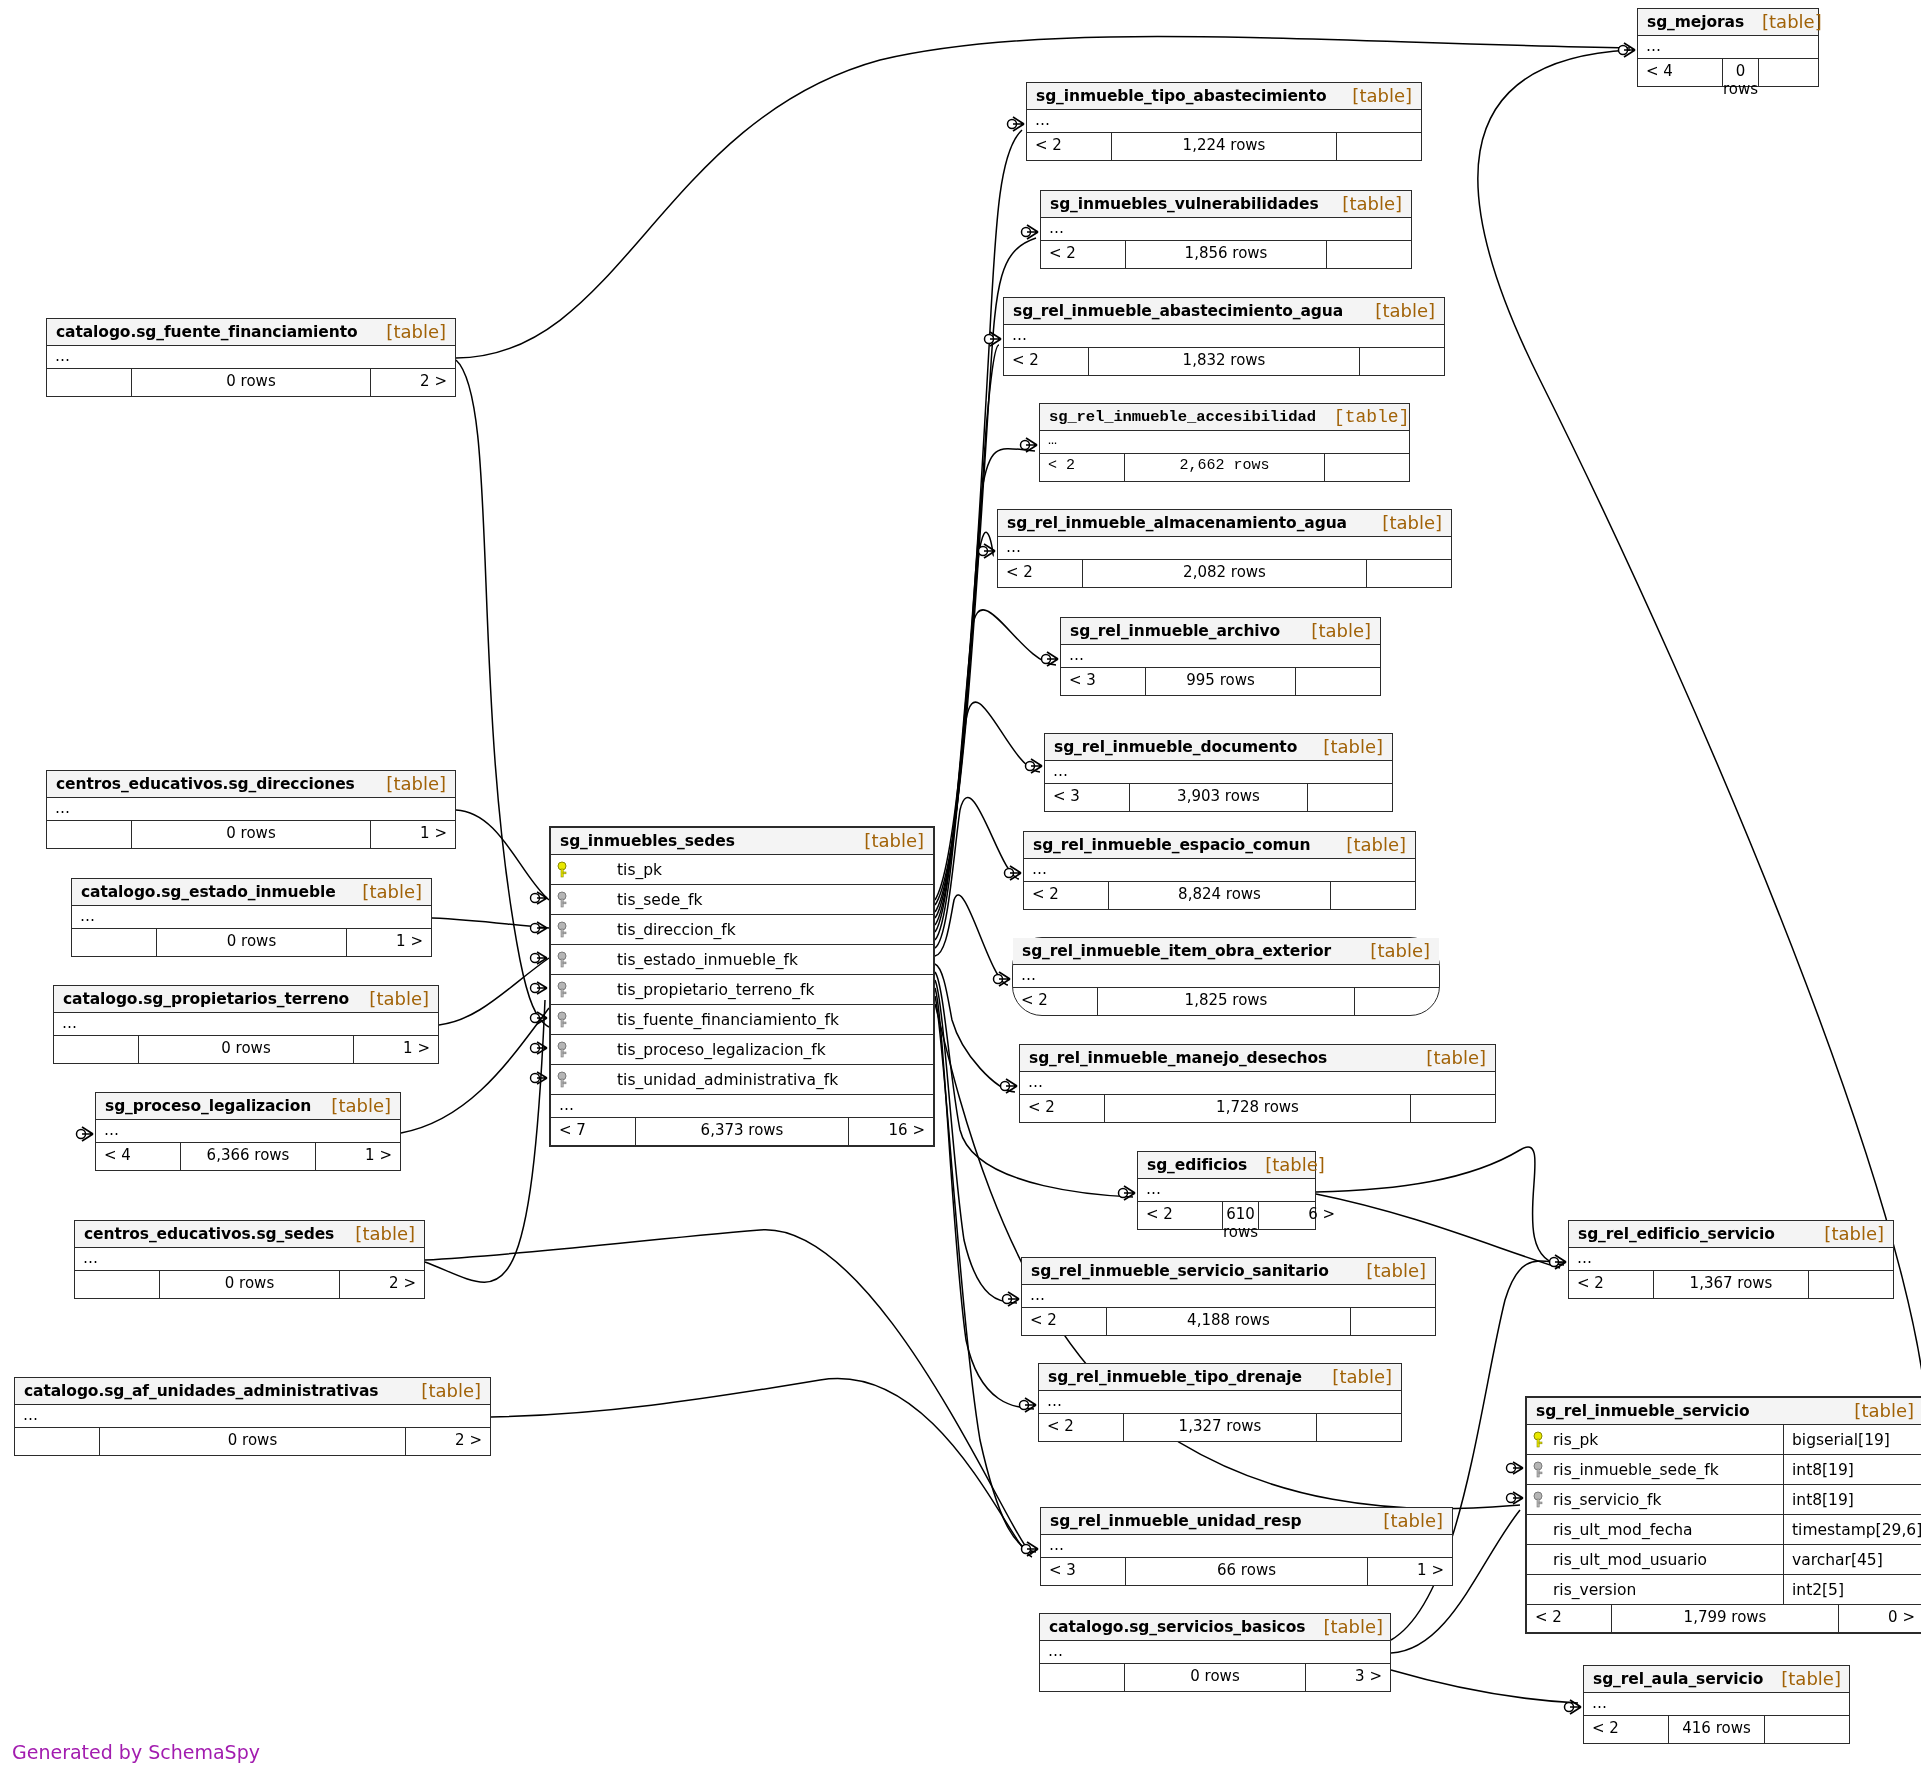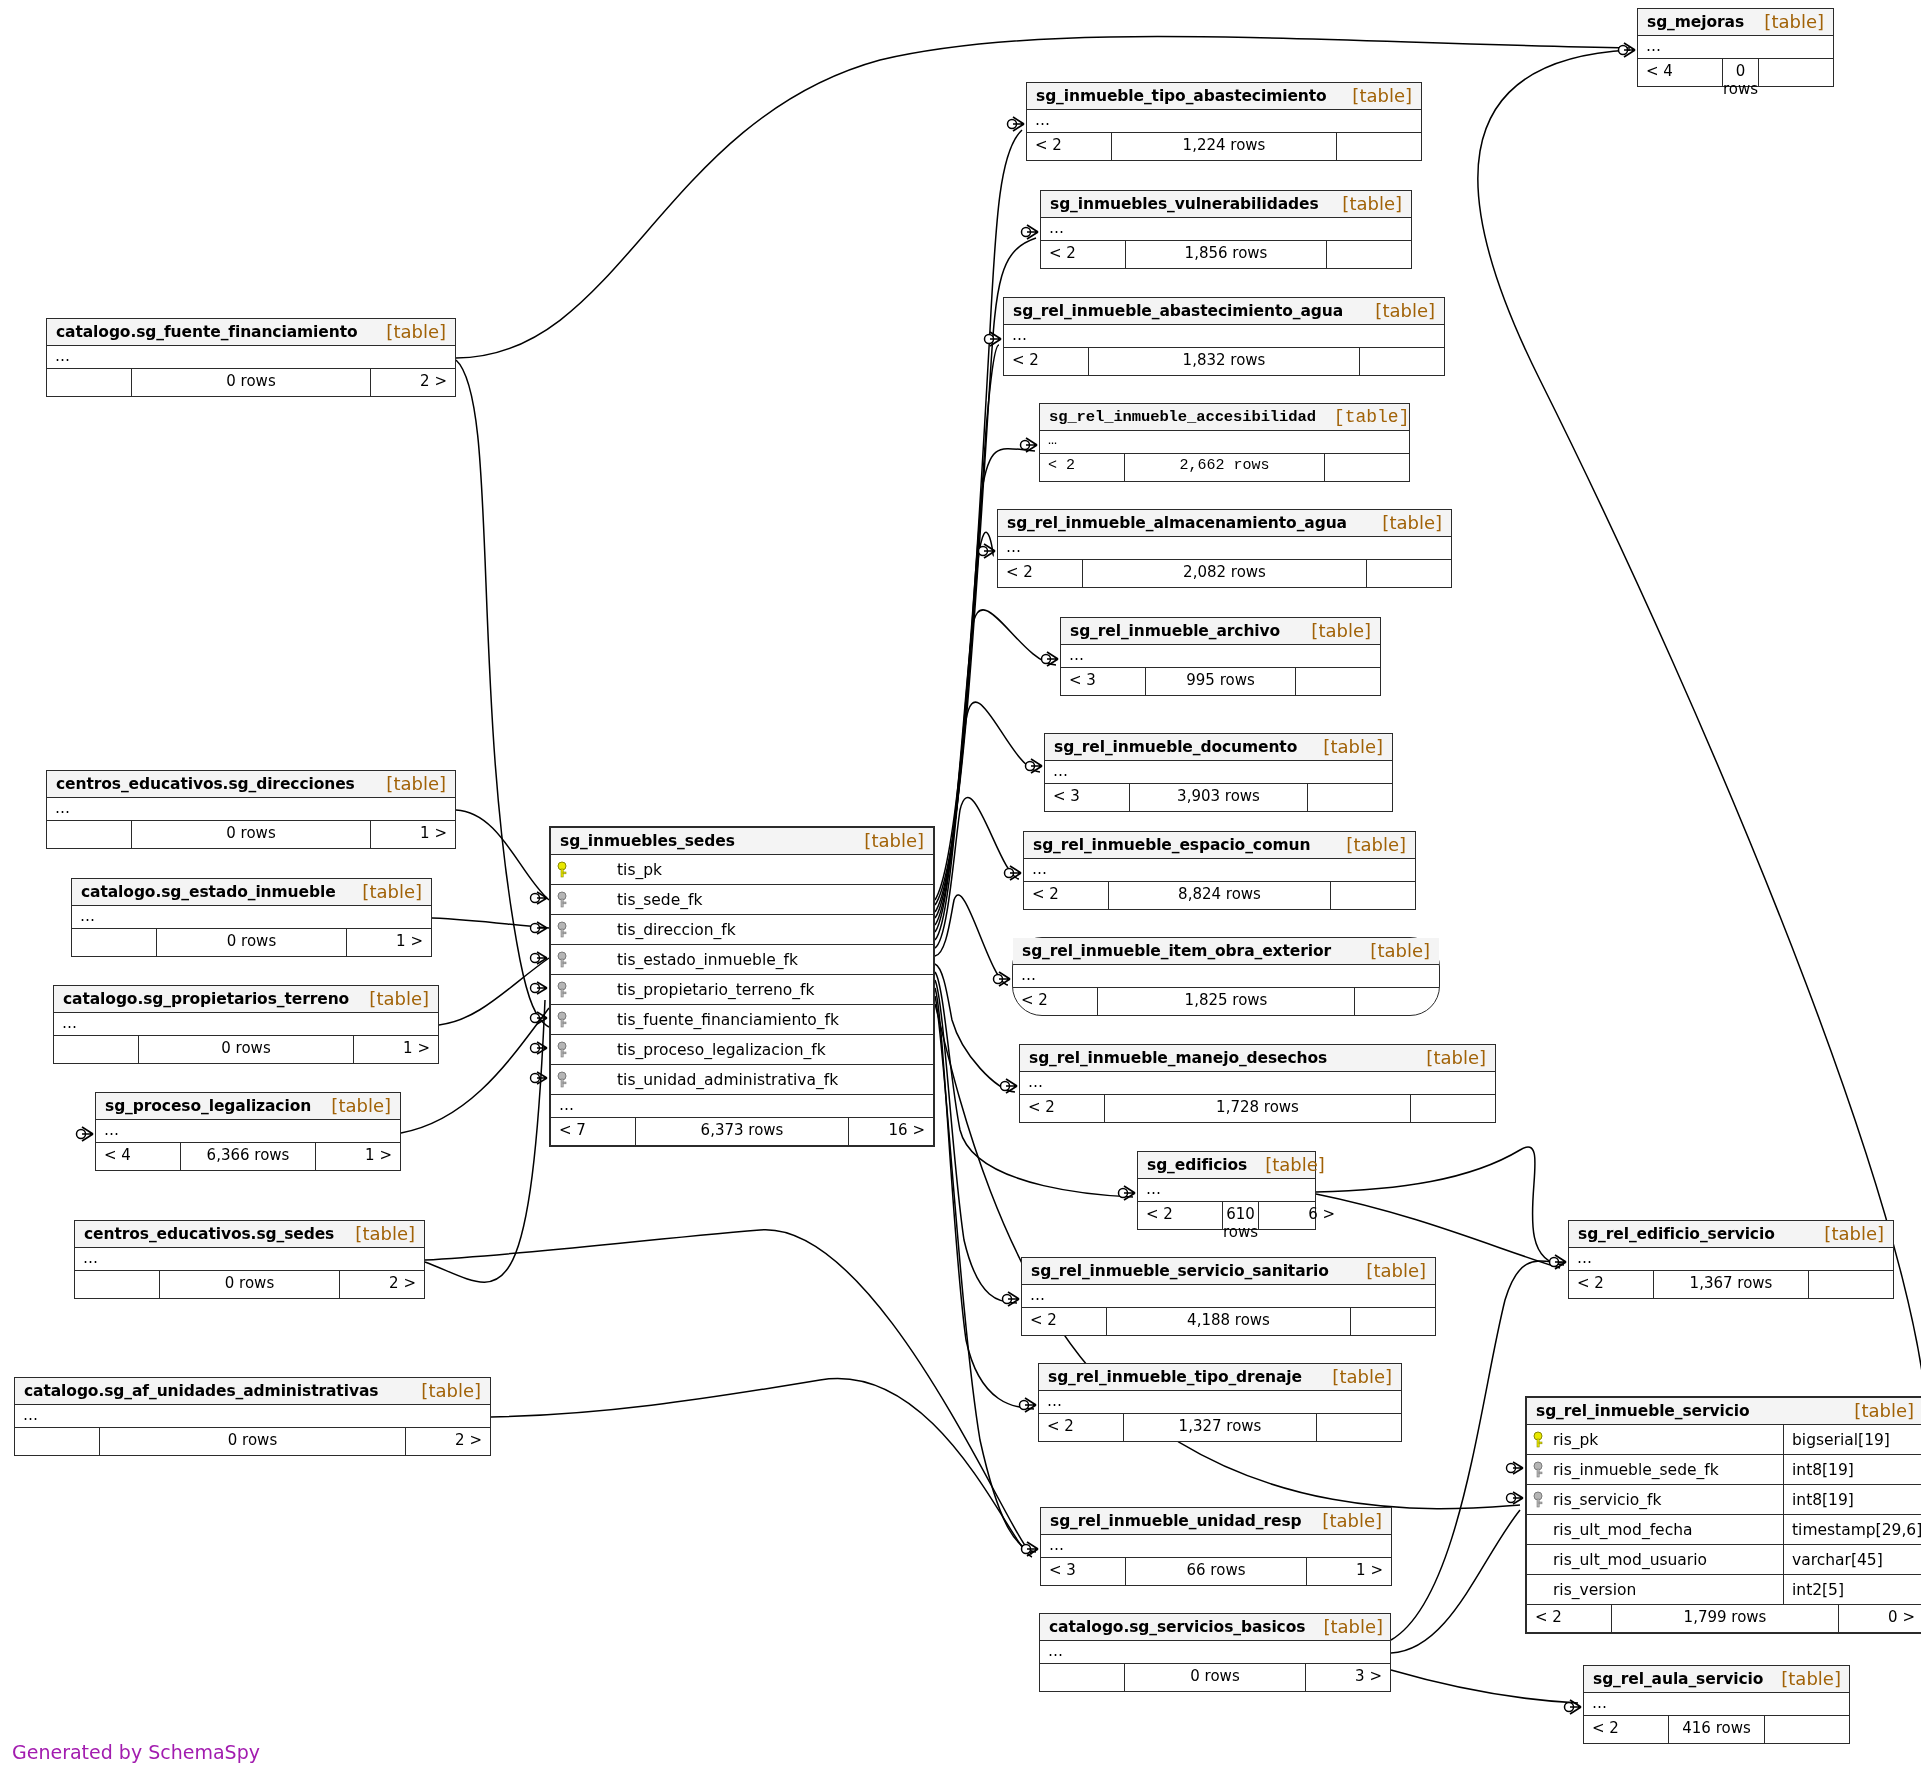--- a/index.html
+++ b/index.html
@@ -458,21 +458,21 @@
       </div>
     </div>
     <div class="tbl-foot">
       <span class="foot-l">&lt; 2</span>
       <span class="foot-c">1,799 rows</span>
       <span class="foot-r">0 &gt;</span>
     </div>
   </div>
 
   <div id="simple-tables">
-      <div class="tbl thin" style="left: 1637px; top: 8px; width: 197px;">
+      <div class="tbl thin" style="left: 1637px; top: 8px; width: 182px;">
         <div class="tbl-hdr">
           <span class="tbl-name">sg_mejoras</span>
           <span class="tbl-tag">[table]</span>
         </div>
         <div class="tbl-ellipsis">…</div>
         <div class="tbl-foot">
           <span class="foot-l">&lt; 4</span>
           <span class="foot-c">0 rows</span>
           <span class="foot-r"></span>
         </div>
@@ -638,21 +638,21 @@
           <span class="tbl-name">sg_rel_inmueble_tipo_drenaje</span>
           <span class="tbl-tag">[table]</span>
         </div>
         <div class="tbl-ellipsis">…</div>
         <div class="tbl-foot">
           <span class="foot-l">&lt; 2</span>
           <span class="foot-c">1,327 rows</span>
           <span class="foot-r"></span>
         </div>
       </div>
-      <div class="tbl thin" style="left: 1040px; top: 1507px; width: 352px;">
+      <div class="tbl thin" style="left: 1040px; top: 1507px; width: 413px;">
         <div class="tbl-hdr">
           <span class="tbl-name">sg_rel_inmueble_unidad_resp</span>
           <span class="tbl-tag">[table]</span>
         </div>
         <div class="tbl-ellipsis">…</div>
         <div class="tbl-foot">
           <span class="foot-l">&lt; 3</span>
           <span class="foot-c">66 rows</span>
           <span class="foot-r">1 &gt;</span>
         </div>

